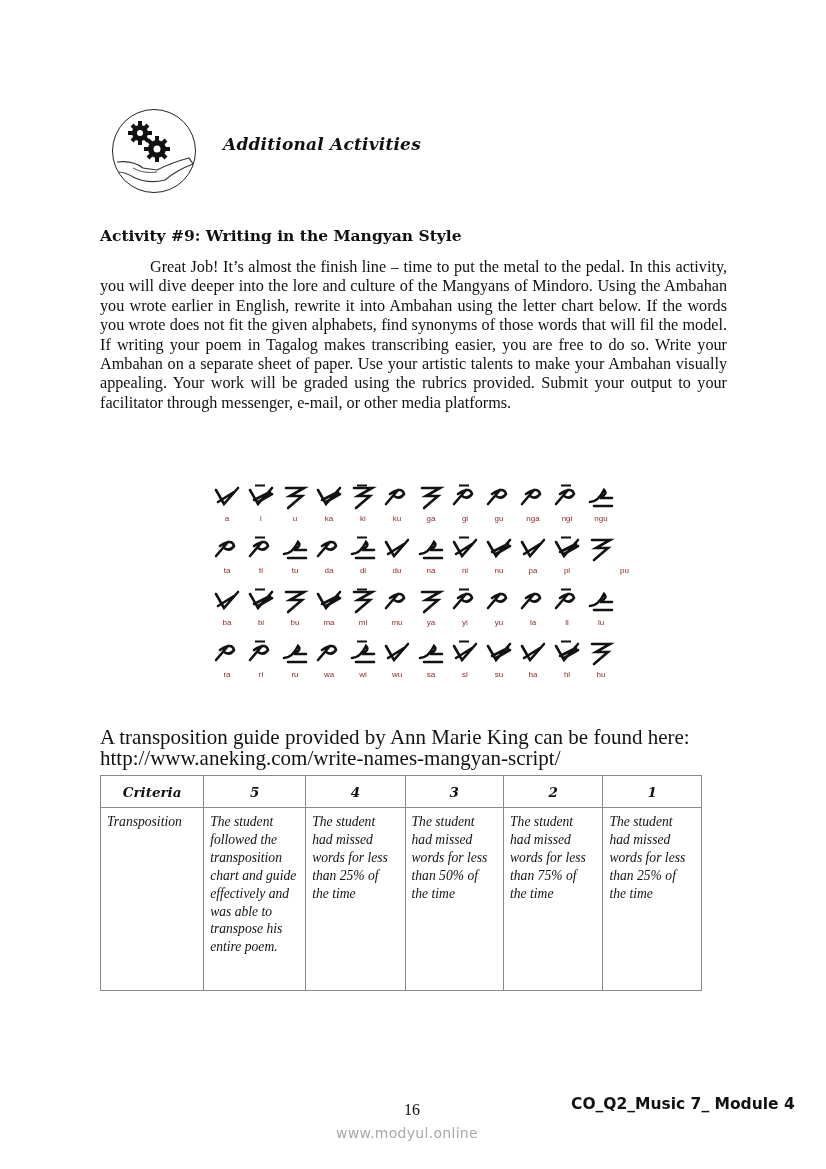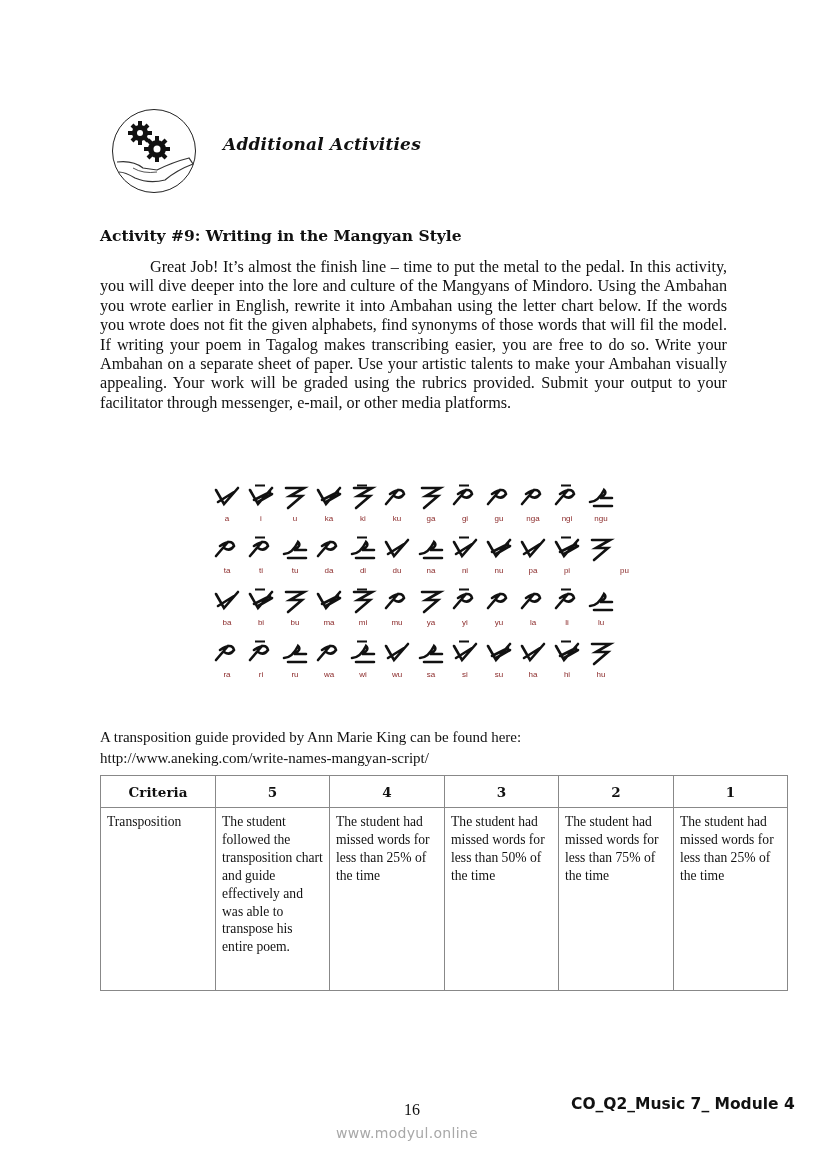--- a/index.html
+++ b/index.html
@@ -9,22 +9,22 @@
   .logo svg { position: absolute; left: 0; top: 0; }
   .title { position: absolute; left: 223px; top: 134px; font-family: "DejaVu Serif", serif; font-weight: bold; font-style: italic; font-size: 17px; letter-spacing: 0.2px; }
   .activity-title { position: absolute; left: 100px; top: 226px; font-family: "DejaVu Serif", serif; font-weight: bold; font-size: 15.5px; }
   .body-para { position: absolute; left: 100px; top: 258px; width: 627px; font-family: "Liberation Serif", serif; font-size: 16.2px; line-height: 19.4px; text-align: justify; text-indent: 50px; }
   .script-chart { position: absolute; left: 210px; top: 484px; width: 400px; }
   .script-row { display: flex; height: 52px; }
   .group { display: flex; width: 103px; }
   .glyph-cell { width: 34px; display: flex; flex-direction: column; align-items: center; }
   .glyph { height: 26px; width: 34px; }
   .glyph-label { font-family: "Liberation Sans", sans-serif; font-size: 8px; color: #8b2a2a; margin-top: 4px; }
-  .guide-text { position: absolute; left: 100px; top: 727px; font-family: "Liberation Serif", serif; font-size: 15px; line-height: 21px; }
-  table.rubric { position: absolute; left: 100px; top: 775px; width: 688px; border-collapse: collapse; font-family: "Liberation Serif", serif; }
+  .guide-text { position: absolute; left: 100px; top: 727px; font-family: "Liberation Serif", serif; font-size: 21px; line-height: 21px; }
+  table.rubric { position: absolute; left: 100px; top: 775px; width: 602px; border-collapse: collapse; font-family: "Liberation Serif", serif; font-style: italic; }
   table.rubric th, table.rubric td { border: 1px solid #888; }
   table.rubric th { height: 29px; font-family: "DejaVu Serif", serif; font-size: 13.5px; font-weight: bold; text-align: center; }
   table.rubric td { vertical-align: top; font-size: 13.6px; line-height: 17.9px; padding: 5px 6px 6px 6px; height: 183px; box-sizing: border-box; }
   table.rubric td.crit { padding-left: 6px; }
   .page-num { position: absolute; left: 404px; top: 1101px; font-family: "Liberation Serif", serif; font-size: 16px; }
   .watermark { position: absolute; left: 336px; top: 1125px; font-family: "DejaVu Sans", sans-serif; font-size: 14px; color: #a8a8a8; letter-spacing: 0.3px; }
   .module-code { position: absolute; left: 571px; top: 1095px; font-family: "DejaVu Sans", sans-serif; font-weight: bold; font-size: 15.5px; }
 </style>
 </head>
 <body>

